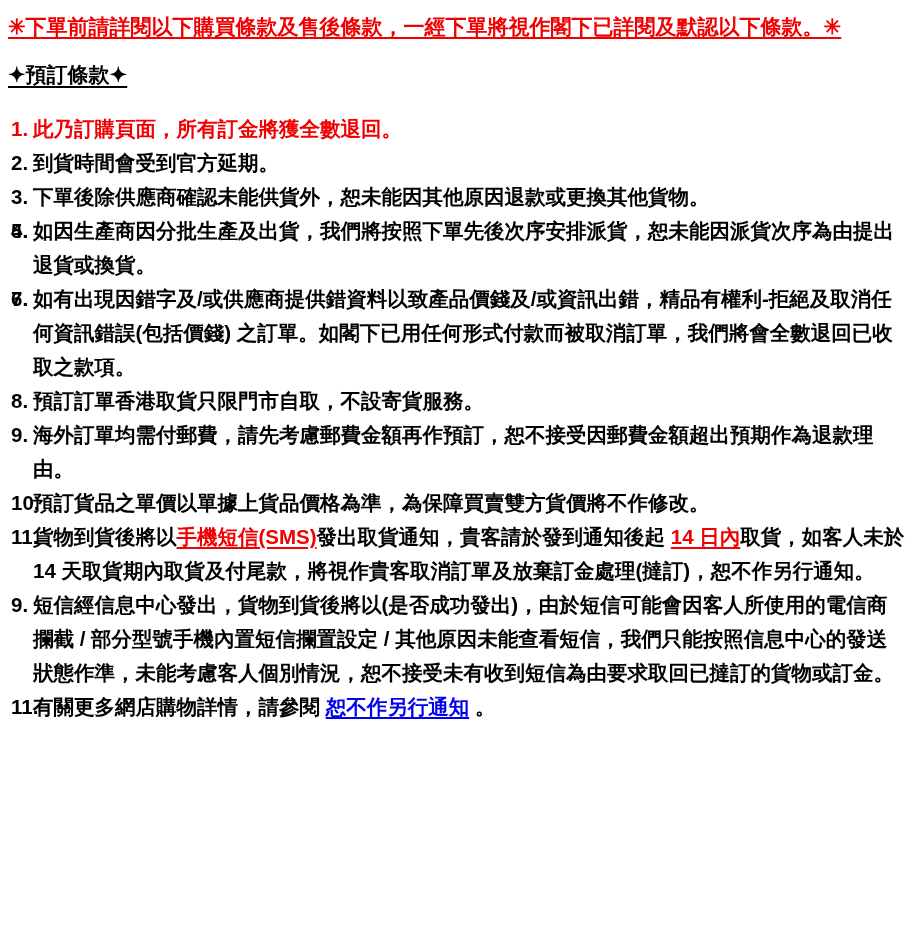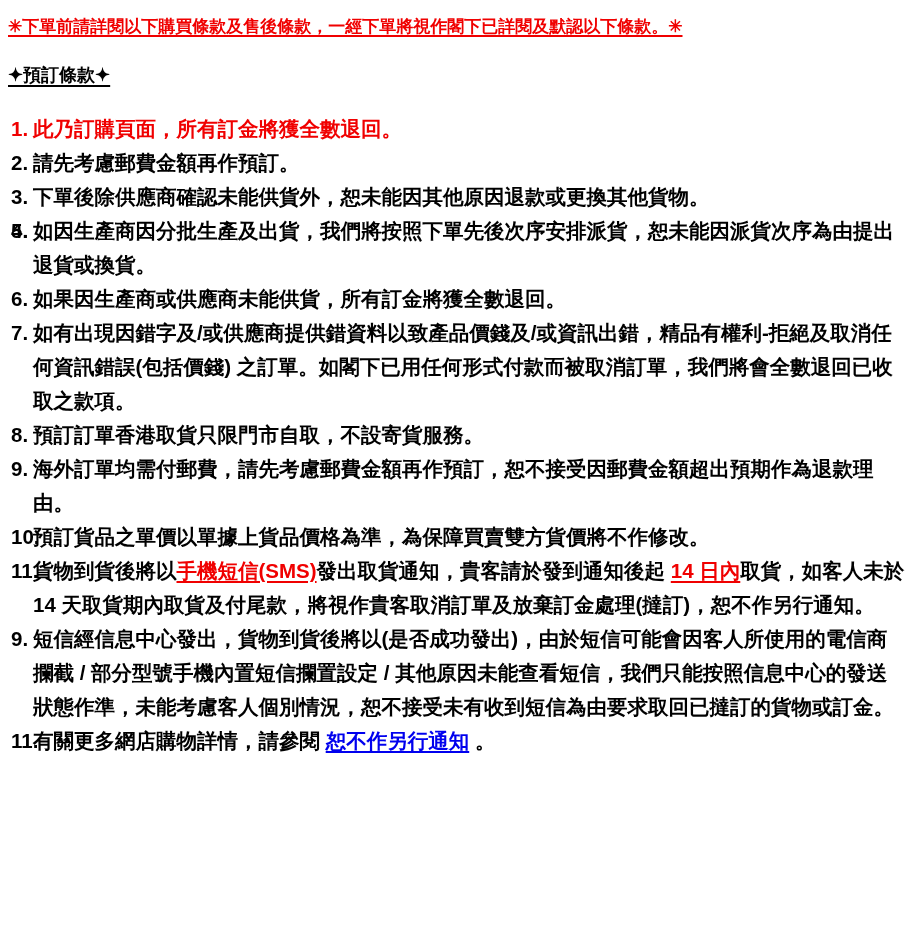--- a/index.html
+++ b/index.html
@@ -13,29 +13,29 @@
     overflow: hidden;
     font-family: "Liberation Sans", sans-serif;
     font-weight: bold;
     color: #000000;
   }
   .doc {
     padding: 14px 6px 0 8px;
   }
   .banner {
     color: var(--red, #f00000);
-    font-size: 17px;
+    font-size: 21px;
     line-height: 26px;
     text-decoration: underline;
     text-decoration-thickness: 2px;
     text-underline-offset: 3px;
   }
   .heading {
     margin: 22px 0 0 0;
-    font-size: 18px;
+    font-size: 21px;
     line-height: 26px;
     text-decoration: underline;
     text-decoration-thickness: 2px;
     text-underline-offset: 4px;
   }
   ol.terms {
     margin: 24px 0 0 0;
     padding: 0;
     list-style: none;
     font-size: 20.5px;
@@ -71,25 +71,25 @@
 </head>
 <body>
 
 <div class="doc">
   <div class="banner">✳下單前請詳閱以下購買條款及售後條款，一經下單將視作閣下已詳閱及默認以下條款。✳</div>
 
   <h2 class="heading">✦預訂條款✦</h2>
 
   <ol class="terms">
       <li><span class="num seg-red">1.</span><span><span class="seg-red">此乃訂購頁面，所有訂金將獲全數退回。</span></span></li>
-      <li><span class="num seg-normal">2.</span><span><span class="seg-normal">請先考慮郵費金額再作預訂。</span></span></li>
+      <li><span class="num seg-normal">2.</span><span><span class="seg-normal">到貨時間會受到官方延期。</span></span></li>
       <li><span class="num seg-normal">3.</span><span><span class="seg-normal">下單後除供應商確認未能供貨外，恕未能因其他原因退款或更換其他貨物。</span></span></li>
       <li><span class="num seg-normal">4.</span></li>
       <li><span class="num seg-normal">5.</span><span><span class="seg-normal">如因生產商因分批生產及出貨，我們將按照下單先後次序安排派貨，恕未能因派貨次序為由提出退貨或換貨。</span></span></li>
-      <li><span class="num seg-normal">6.</span><span><span class="seg-normal">如果因生產商或供應商未能供貨，所有訂金將獲全數退回。</span></span></li>
+      <li><span class="num seg-normal">6.</span></li>
       <li><span class="num seg-normal">7.</span><span><span class="seg-normal">如有出現因錯字及/或供應商提供錯資料以致產品價錢及/或資訊出錯，精品有權利-拒絕及取消任何資訊錯誤(包括價錢) 之訂單。如閣下已用任何形式付款而被取消訂單，我們將會全數退回已收取之款項。</span></span></li>
       <li><span class="num seg-normal">8.</span><span><span class="seg-normal">預訂訂單香港取貨只限門市自取，不設寄貨服務。</span></span></li>
       <li><span class="num seg-normal">9.</span><span><span class="seg-normal">海外訂單均需付郵費，請先考慮郵費金額再作預訂，恕不接受因郵費金額超出預期作為退款理由。</span></span></li>
       <li><span class="num seg-normal">10.</span><span><span class="seg-normal">預訂貨品之單價以單據上貨品價格為準，為保障買賣雙方貨價將不作修改。</span></span></li>
       <li><span class="num seg-normal">11.</span><span><span class="seg-normal">貨物到貨後將以</span><span class="seg-red_underline">手機短信(SMS)</span><span class="seg-normal">發出取貨通知，貴客請於發到通知後起 </span><span class="seg-red_underline">14 日內</span><span class="seg-normal">取貨，如客人未於 14 天取貨期內取貨及付尾款，將視作貴客取消訂單及放棄訂金處理(撻訂)，恕不作另行通知。</span></span></li>
       <li><span class="num seg-normal">9.</span><span><span class="seg-normal">短信經信息中心發出，貨物到貨後將以(是否成功發出)，由於短信可能會因客人所使用的電信商攔截 / 部分型號手機內置短信攔置設定 / 其他原因未能查看短信，我們只能按照信息中心的發送狀態作準，未能考慮客人個別情況，恕不接受未有收到短信為由要求取回已撻訂的貨物或訂金。</span></span></li>
       <li><span class="num seg-normal">11.</span><span><span class="seg-normal">有關更多網店購物詳情，請參閱 </span><a href="#" class="seg-link">恕不作另行通知</a><span class="seg-normal"> 。</span></span></li>
     </ol>
 </div>
 

